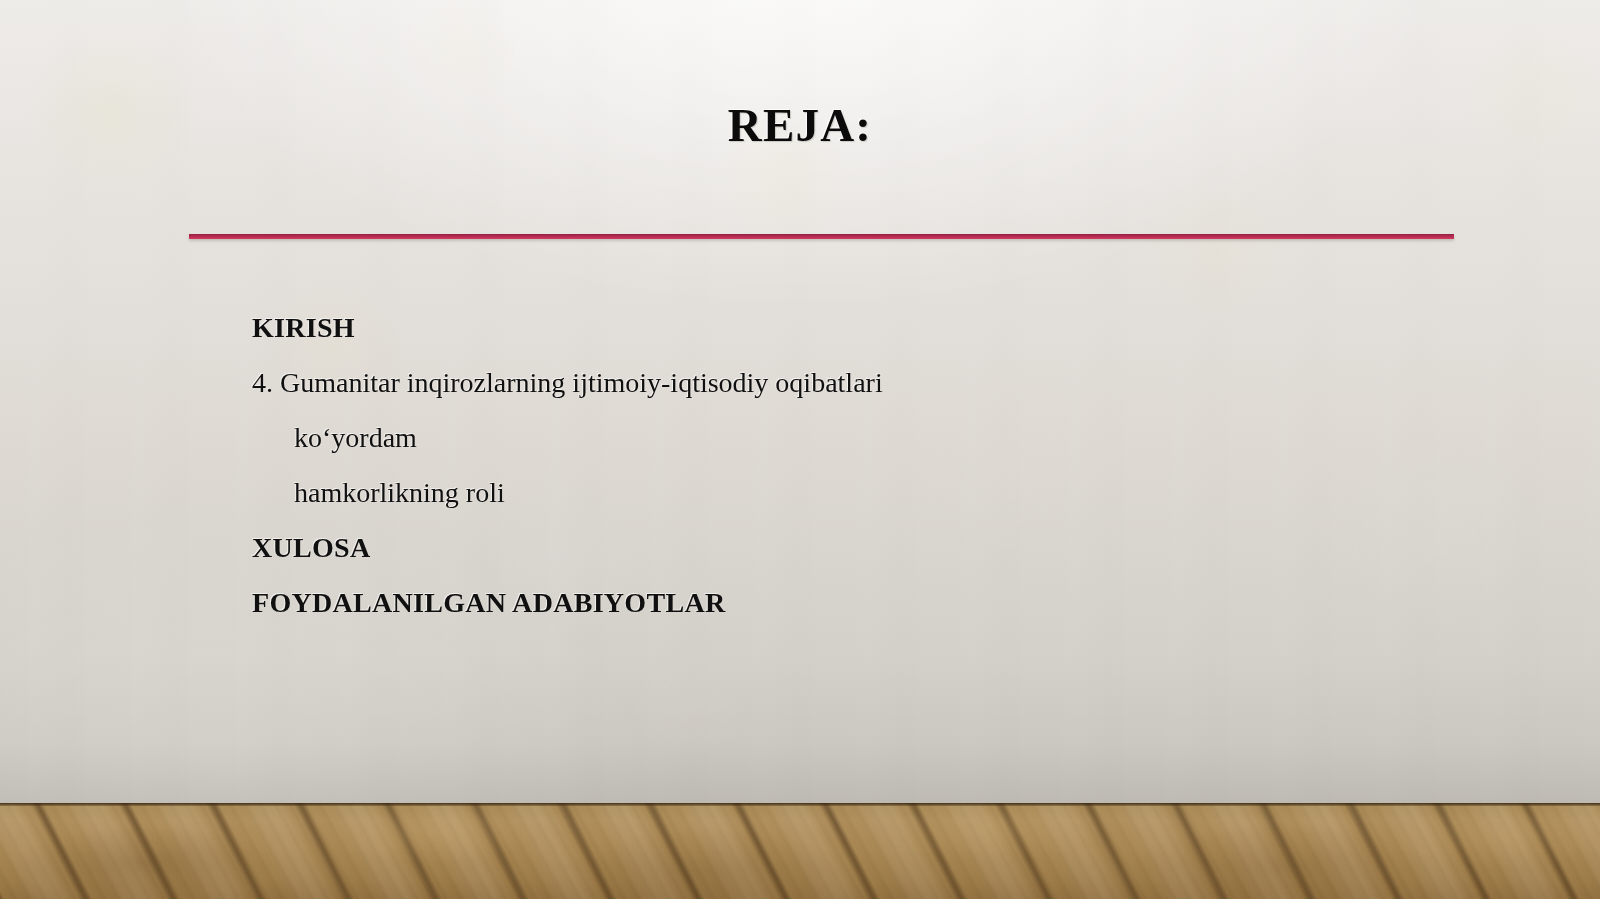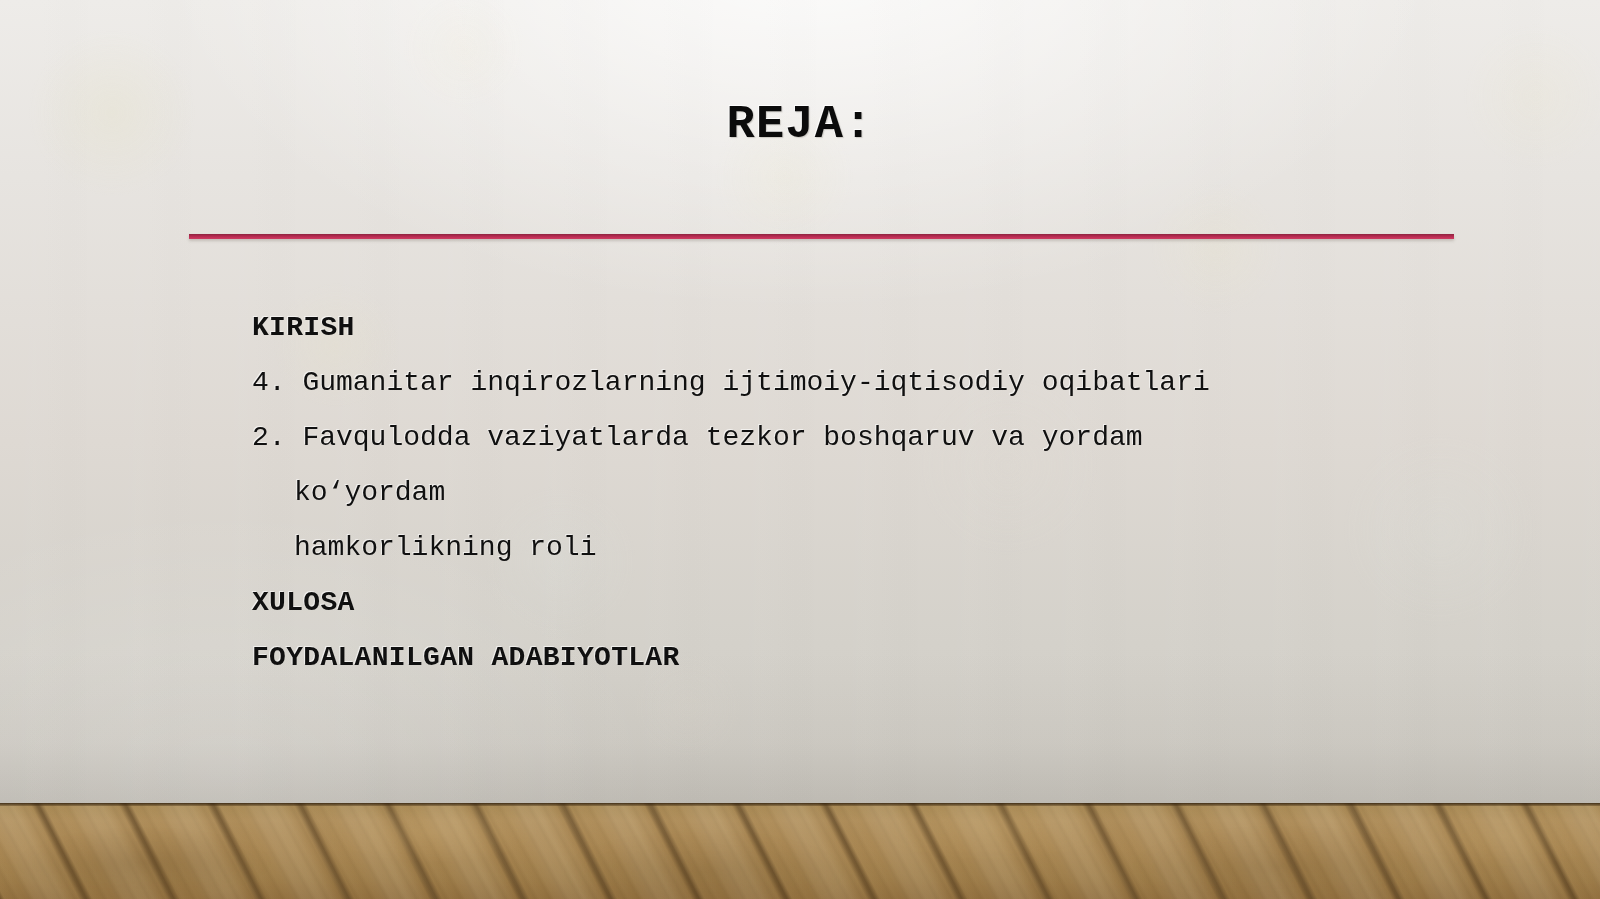--- a/index.html
+++ b/index.html
@@ -5,21 +5,21 @@
   html, body {
     margin: 0;
     padding: 0;
     background: #202020;
   }
   .slide {
     position: relative;
     width: 1600px;
     height: 899px;
     overflow: hidden;
-    font-family: Liberation Mono, monospace;
+    font-family: Liberation Serif, serif;
     background: #d6d3cd;
   }
 
   
   .wall {
     position: absolute;
     left: 0; top: 0;
     width: 1600px;
     height: 803px;
     background:
@@ -184,20 +184,19 @@
     <div class="floor-topline"></div>
   </div>
 
   <div class="title">REJA:</div>
 
   <div class="divider"></div>
 
   <div class="body-block">
     <div class="line bold">KIRISH</div>
     <div class="line">4. Gumanitar inqirozlarning ijtimoiy-iqtisodiy oqibatlari</div>
-    <div class="line">2. Favqulodda vaziyatlarda tezkor boshqaruv va yordam</div>
     <div class="line indent">ko‘yordam</div>
     <div class="line indent">hamkorlikning roli</div>
     <div class="line bold">XULOSA</div>
     <div class="line bold">FOYDALANILGAN ADABIYOTLAR</div>
   </div>
 
 </div>
 
 </body></html>

